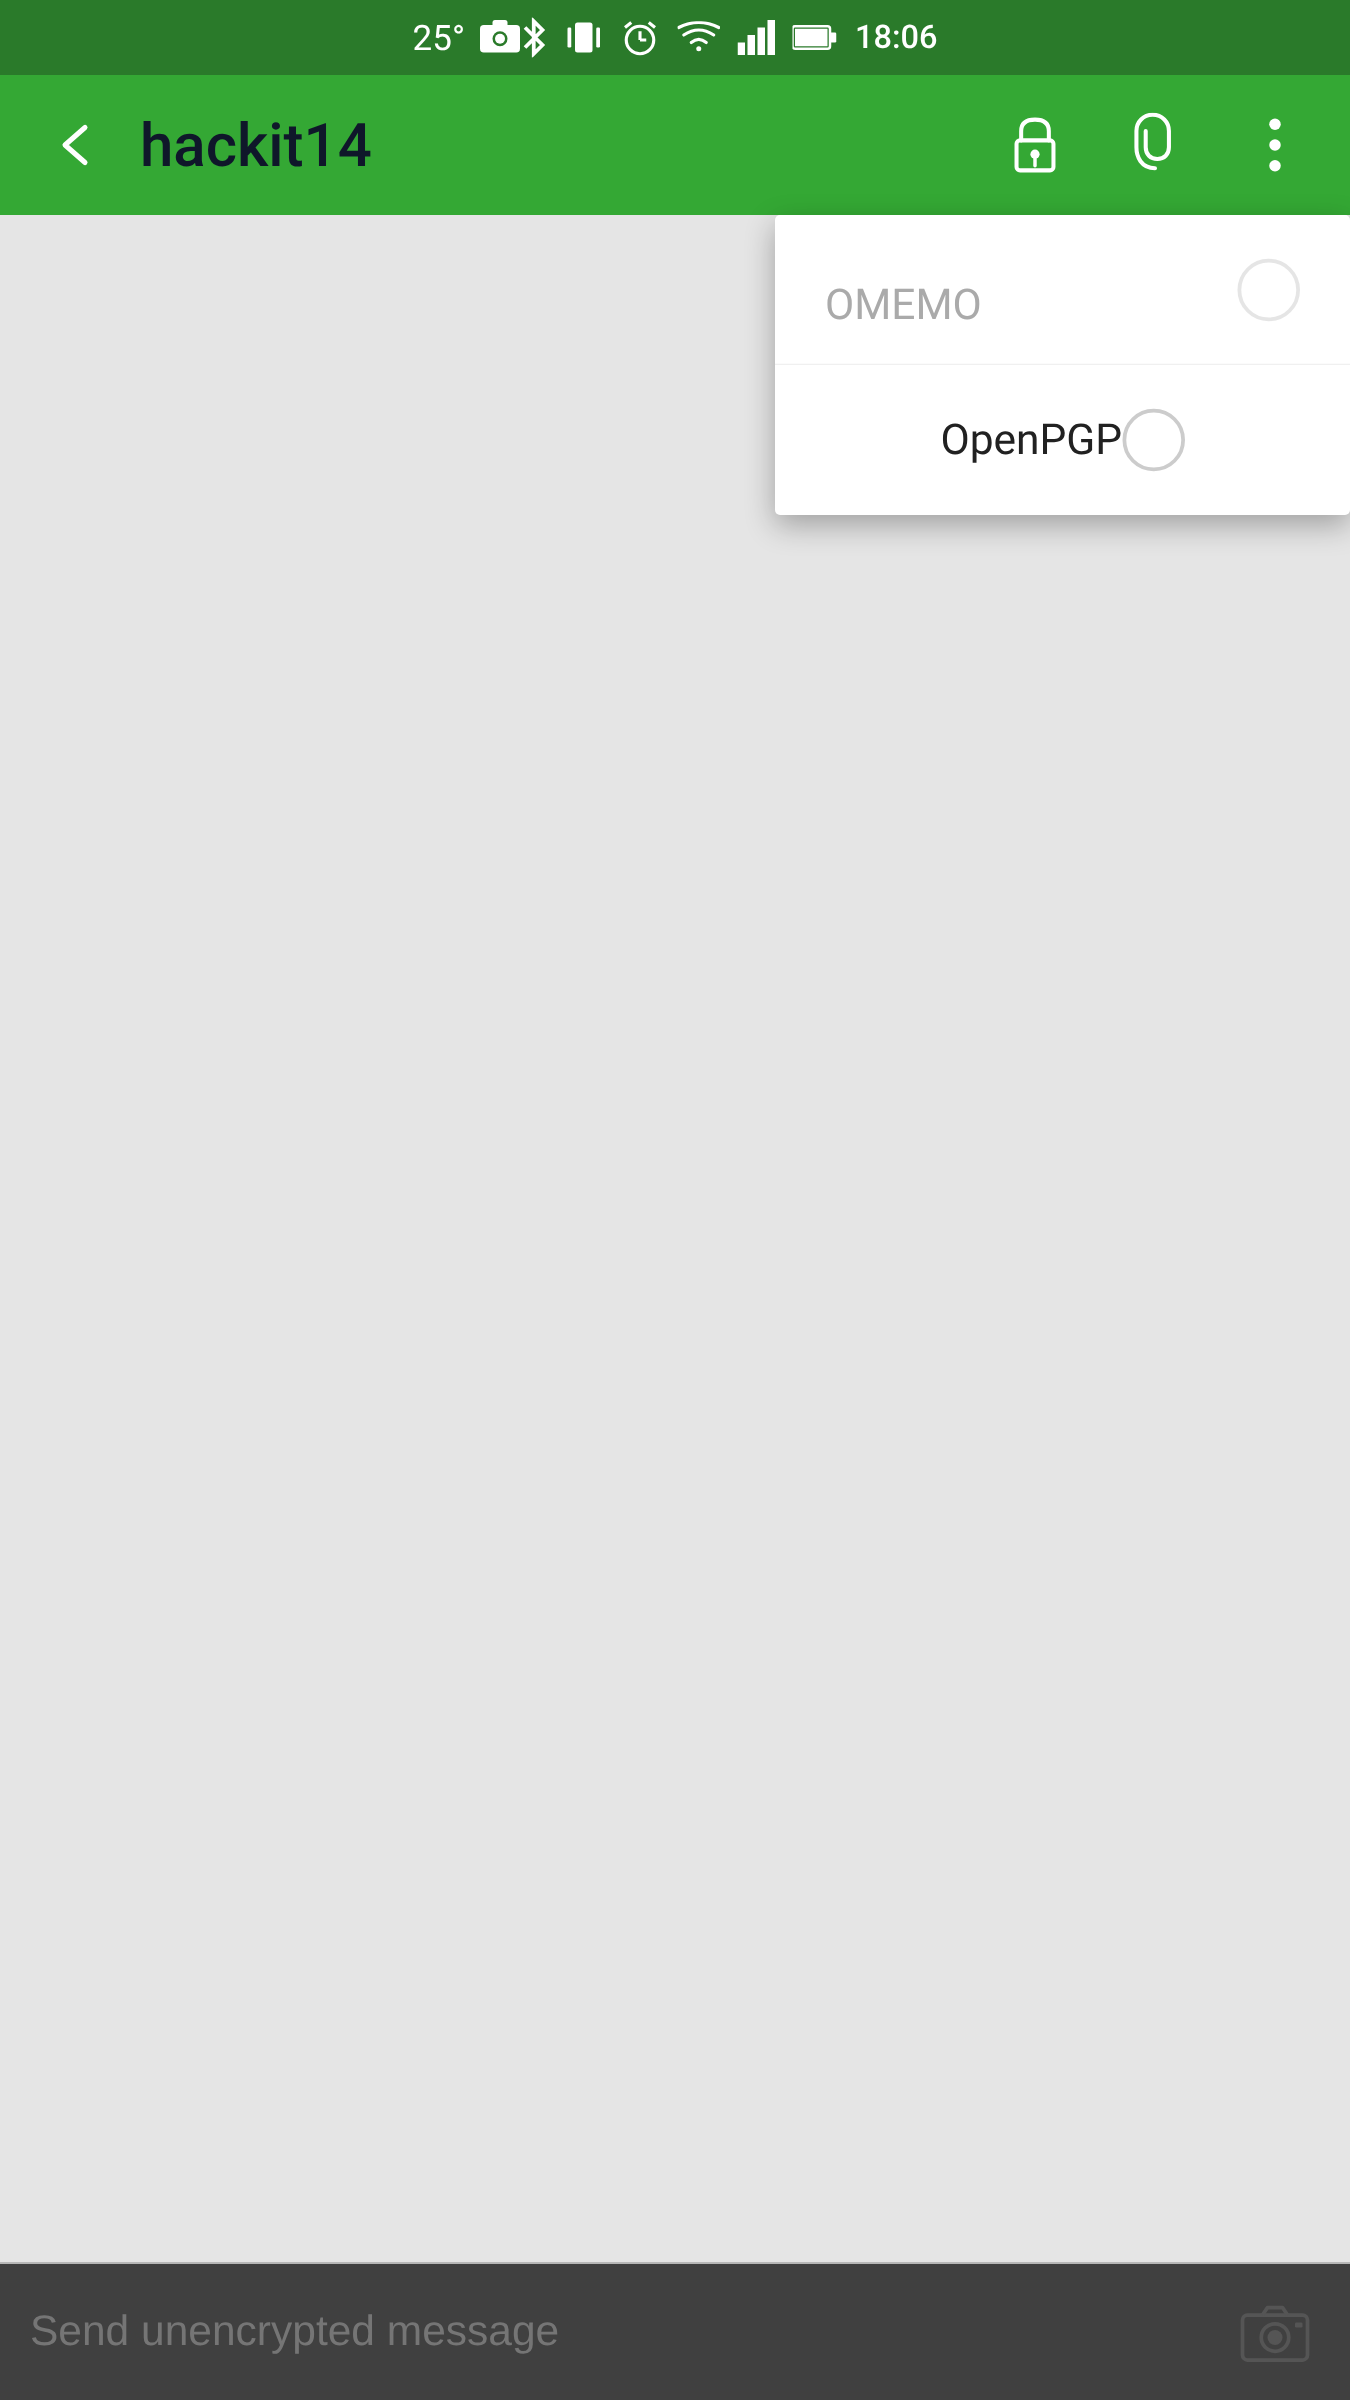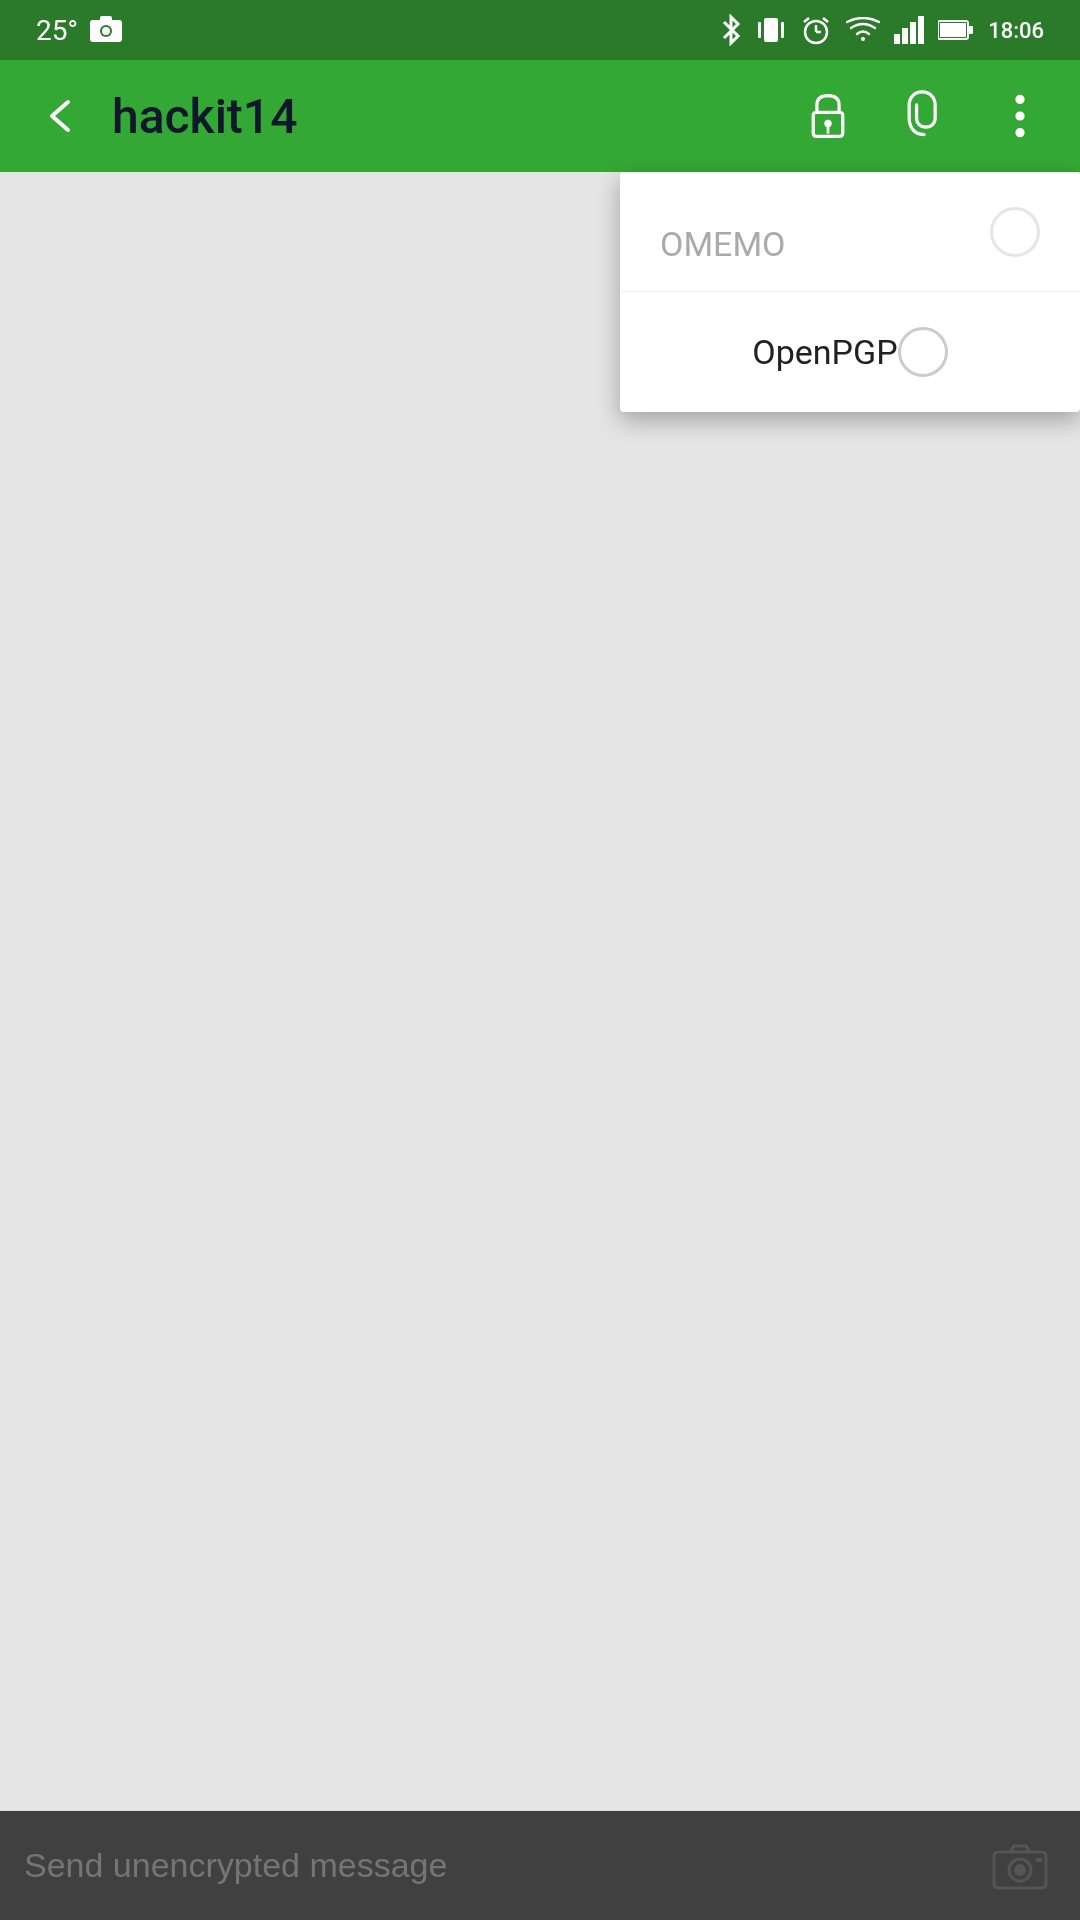--- a/index.html
+++ b/index.html
@@ -18,41 +18,41 @@
       position: relative;
     }
 
     
     .status-bar {
       width: 100%;
       height: 60px;
       background: #2a7a2a;
       display: flex;
       align-items: center;
-      justify-content: space-between;
-      padding: 0 36px;
+      justify-content: center;
+      padding: 0 8px;
       color: white;
       font-size: 28px;
     }
 
     .status-left {
       display: flex;
       align-items: center;
       gap: 12px;
     }
 
     .status-right {
       display: flex;
       align-items: center;
       gap: 14px;
       font-size: 26px;
     }
 
     .status-time {
-      font-size: 22px;
+      font-size: 26px;
       font-weight: 500;
     }
 
     
     .app-bar {
       width: 100%;
       height: 112px;
       background: #34a834;
       display: flex;
       align-items: center;

